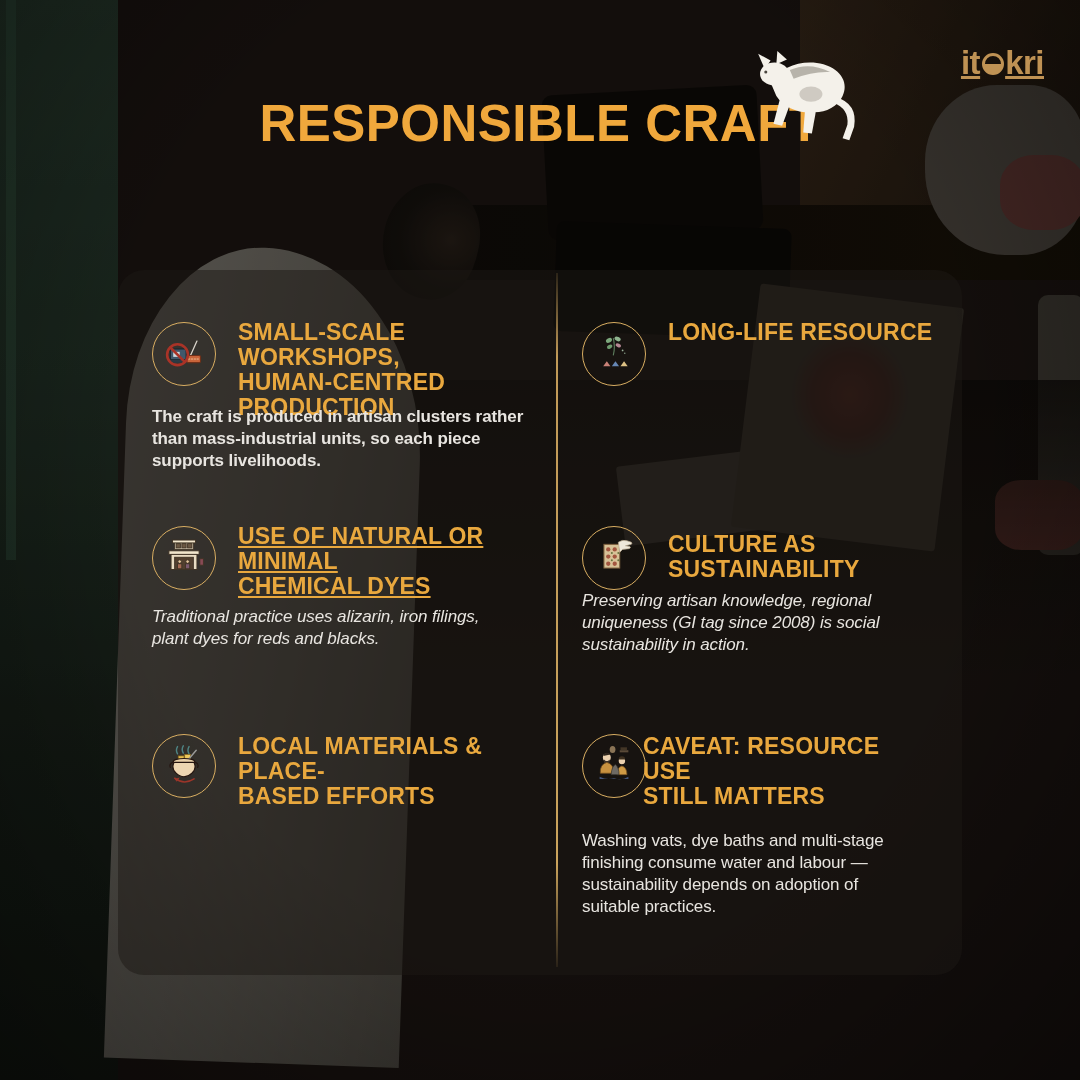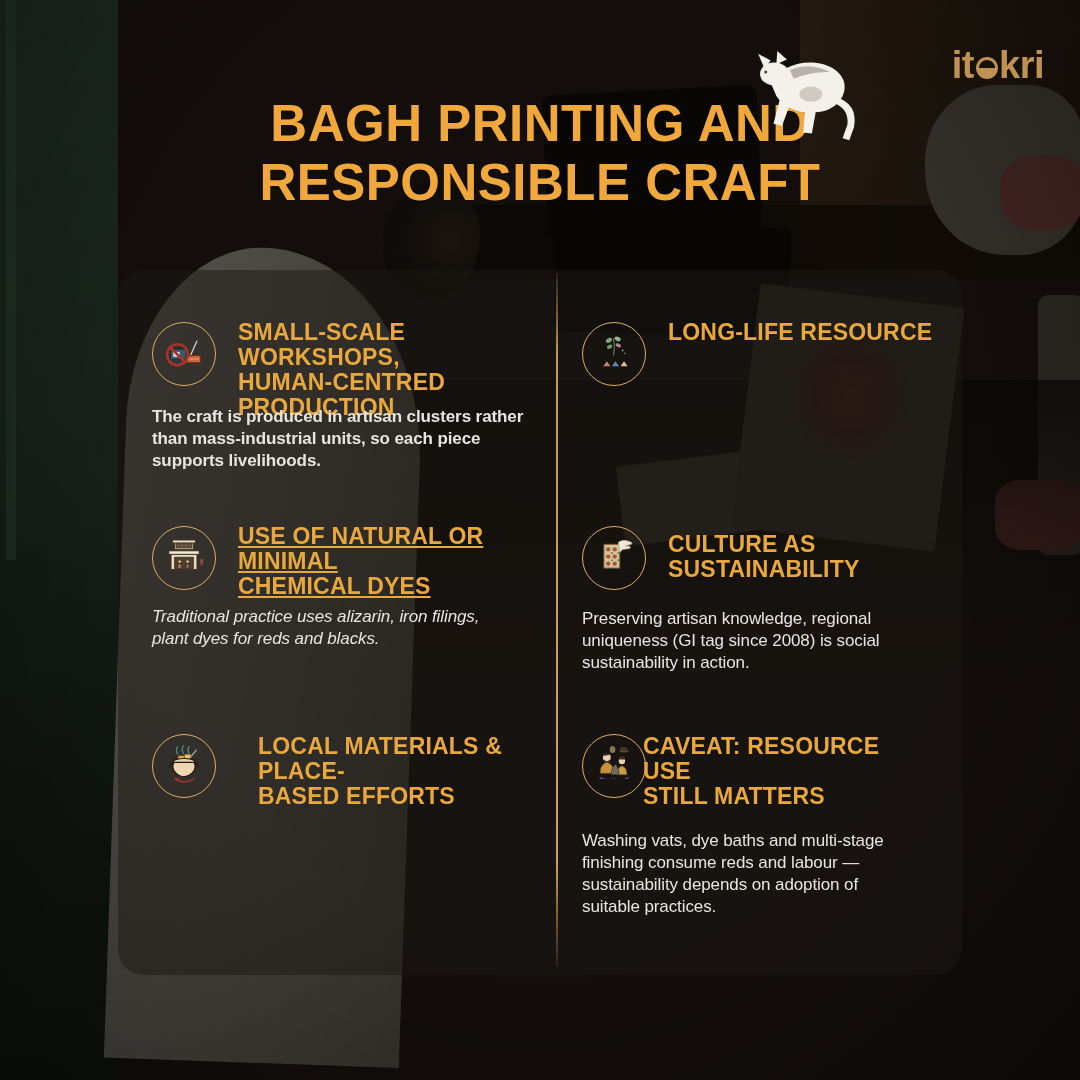--- a/index.html
+++ b/index.html
@@ -45,21 +45,21 @@
     border-radius:45% 55% 10% 10% / 22% 26% 0 0;
     background:linear-gradient(100deg,#8f8c85 0%,#7a776f 45%,#5a5750 100%);}
   .man-head{left:383px;top:183px;width:96px;height:116px;transform:rotate(14deg);
     border-radius:50% 50% 46% 54%;
     background:radial-gradient(circle at 70% 45%,#2a211a 0%,#14110e 55%,#0d0b09 100%);}
   .overlay{position:absolute;inset:0;background:rgba(8,6,4,.44);}
   .vignette{position:absolute;inset:0;
     background:radial-gradient(ellipse at 50% 42%,rgba(0,0,0,0) 55%,rgba(0,0,0,.38) 100%);}
   
   .logo{position:absolute;top:44px;right:36px;z-index:6;color:var(--logo,#BF9254);
-    font-size:38px;font-weight:700;letter-spacing:-.5px;}
+    font-size:33px;font-weight:700;letter-spacing:-.5px;text-decoration:underline;}
   .logo-o{display:inline-block;width:16px;height:16px;border:3.4px solid currentColor;
     border-radius:50%;background:linear-gradient(transparent 50%,currentColor 50%);
     vertical-align:-1px;margin:0 1.5px;}
   .title{position:absolute;left:0;top:94px;width:1080px;z-index:4;text-align:center;
     color:var(--accent,#F0A83C);font-size:51px;font-weight:800;line-height:59px;letter-spacing:.5px;}
   .cat{position:absolute;left:748px;top:48px;width:122px;height:96px;z-index:5;}
   .panel{position:absolute;left:118px;top:270px;width:844px;height:705px;z-index:3;
     background:rgba(28,24,20,.5);border-radius:26px;}
   .divider{position:absolute;left:438px;top:3px;width:2px;height:694px;
     background:linear-gradient(180deg,rgba(193,154,88,.15),var(--divider,#C19A58) 12%,#caa35c 85%,rgba(193,154,88,.1));}
@@ -118,21 +118,20 @@
       <path d="M30 52 l-7 27 l9 2 l8 -22 z"></path>
       <path d="M56 63 l-2 25 l9 1 l4 -22 z"></path>
       <path d="M88 51 q23 7 19 31 l-5 14 l-7 -2 l5 -14 q2 -17 -15 -23 z"></path>
     </g>
     <path d="M40 23 q20 -9 42 2 q-18 -1 -38 7 z" fill="#a8a49a" opacity=".8"></path>
     <ellipse cx="62" cy="48" rx="12" ry="8" fill="#b5b1a7" opacity=".6"></ellipse>
     <circle cx="15" cy="25" r="1.6" fill="#4a463f"></circle>
   </svg>
 
   <div class="title">
-    <div>BAGH PRINTING AND</div>
     <div>RESPONSIBLE CRAFT</div>
   </div>
 
   <div class="panel">
     <div class="divider"></div>
 
     <div class="icon-circle" style="left:34px;top:52px;">
       <svg viewBox="0 0 64 64">
         <g stroke-linecap="round">
           <rect x="13" y="25" width="22" height="15" rx="2" fill="#41586b" stroke="#16222b" stroke-width="1.5"></rect>
@@ -190,21 +189,21 @@
           <ellipse cx="38" cy="23" rx="3" ry="2" fill="#b5b5b2" stroke="none"></ellipse>
           <ellipse cx="32" cy="26" rx="15" ry="4.5" fill="#e8cfa8" stroke="#241510" stroke-width="1.6"></ellipse>
           <path d="M18 27 q-4 9 3 15 q5 5 11 5 q6 0 11 -5 q7 -6 3 -15 z" fill="#edd6b2" stroke="#241510" stroke-width="1.6"></path>
           <path d="M16 27 q-5 2 -3 7" stroke="#241510" stroke-width="1.6"></path>
           <path d="M48 27 q5 2 3 7" stroke="#241510" stroke-width="1.6"></path>
           <path d="M19 49 q13 10 27 1" stroke="#9c3529" stroke-width="2.2"></path>
           <path d="M19 50 l7 -2 l-4 6 z" fill="#9c3529" stroke="none"></path>
         </g>
       </svg>
     </div>
-    <h3 class="heading" style="left:120px;top:464px;width:330px;margin-left:20px;">LOCAL MATERIALS &amp; PLACE-
+    <h3 class="heading" style="left:120px;top:464px;width:330px;">LOCAL MATERIALS &amp; PLACE-
 BASED EFFORTS</h3>
 
     <div class="icon-circle" style="left:464px;top:52px;">
       <svg viewBox="0 0 64 64">
         <g fill="none">
           <path d="M31 34 C33 26 33 18 31 10" stroke="#5d7d5d" stroke-width="1.6"></path>
           <ellipse cx="25" cy="13" rx="4.5" ry="3" fill="#7ca87c" transform="rotate(-30 25 13)"></ellipse>
           <ellipse cx="37" cy="11" rx="4.5" ry="3" fill="#8fb48f" transform="rotate(25 37 11)"></ellipse>
           <ellipse cx="26" cy="22" rx="4" ry="2.6" fill="#6f9b6f" transform="rotate(-25 26 22)"></ellipse>
           <ellipse cx="38" cy="20" rx="4" ry="2.6" fill="#b58793" transform="rotate(25 38 20)"></ellipse>
@@ -233,21 +232,21 @@
           <circle cx="29" cy="25" r="1.4"></circle>
             <circle cx="29" cy="35" r="1.4"></circle>
             <circle cx="38" cy="25" r="1.4"></circle>
             <circle cx="38" cy="35" r="1.4"></circle>
         </g>
         <path d="M38 10 q6 -4 12 -2 l6 2 q2 1 0 3 l-8 2 l6 1 q2 2 -1 3 l-9 1 l-4 4 z" fill="#efe8da" stroke="#b9a98e" stroke-width="1"></path>
       </svg>
     </div>
     <h3 class="heading" style="left:550px;top:254px;width:280px;margin-top:8px;">CULTURE AS
 SUSTAINABILITY</h3>
-    <p class="bodytext" style="left:464px;top:338px;width:410px;">Preserving artisan knowledge, regional
+    <p class="bodytext" style="left:464px;top:320px;width:410px;font-style:italic;">Preserving artisan knowledge, regional
 uniqueness (GI tag since 2008) is social
 sustainability in action.</p>
 
     <div class="icon-circle" style="left:464px;top:464px;">
       <svg viewBox="0 0 64 64">
         <rect x="40" y="10" width="12" height="3" fill="#5a4a38"></rect>
         <rect x="41" y="6" width="9" height="4" fill="#433626"></rect>
         <ellipse cx="30" cy="9" rx="4" ry="5" fill="#8a7456"></ellipse>
         <circle cx="22" cy="20" r="5.5" fill="#ead0ae"></circle>
         <path d="M17 18 a5.5 5.5 0 0 1 10 -2 z" fill="#2c241c"></path>
@@ -256,18 +255,18 @@
         <circle cx="43" cy="25" r="4.5" fill="#ead0ae"></circle>
         <path d="M38.5 23 a4.5 4.5 0 0 1 9 0 z" fill="#3c2f1f"></path>
         <path d="M36 44 q0 -10 7 -12 q7 2 7 12 z" fill="#cf9a45" stroke="#7a5420" stroke-width="1"></path>
         <path d="M28 44 q1 -12 6 -14 q5 4 5 14 z" fill="#6e6a64" stroke="#35322d" stroke-width="1"></path>
         <path d="M12 47 q10 5 20 2 q10 4 20 -2 l0 3 l-40 0 z" fill="#44557a"></path>
       </svg>
     </div>
     <h3 class="heading" style="left:525px;top:464px;width:290px;">CAVEAT: RESOURCE USE
 STILL MATTERS</h3>
     <p class="bodytext" style="left:464px;top:560px;width:410px;">Washing vats, dye baths and multi-stage
-finishing consume reds and labour —
+finishing consume water and labour —
 sustainability depends on adoption of
 suitable practices.</p>
   </div>
 
 </div>
 
 </body></html>

